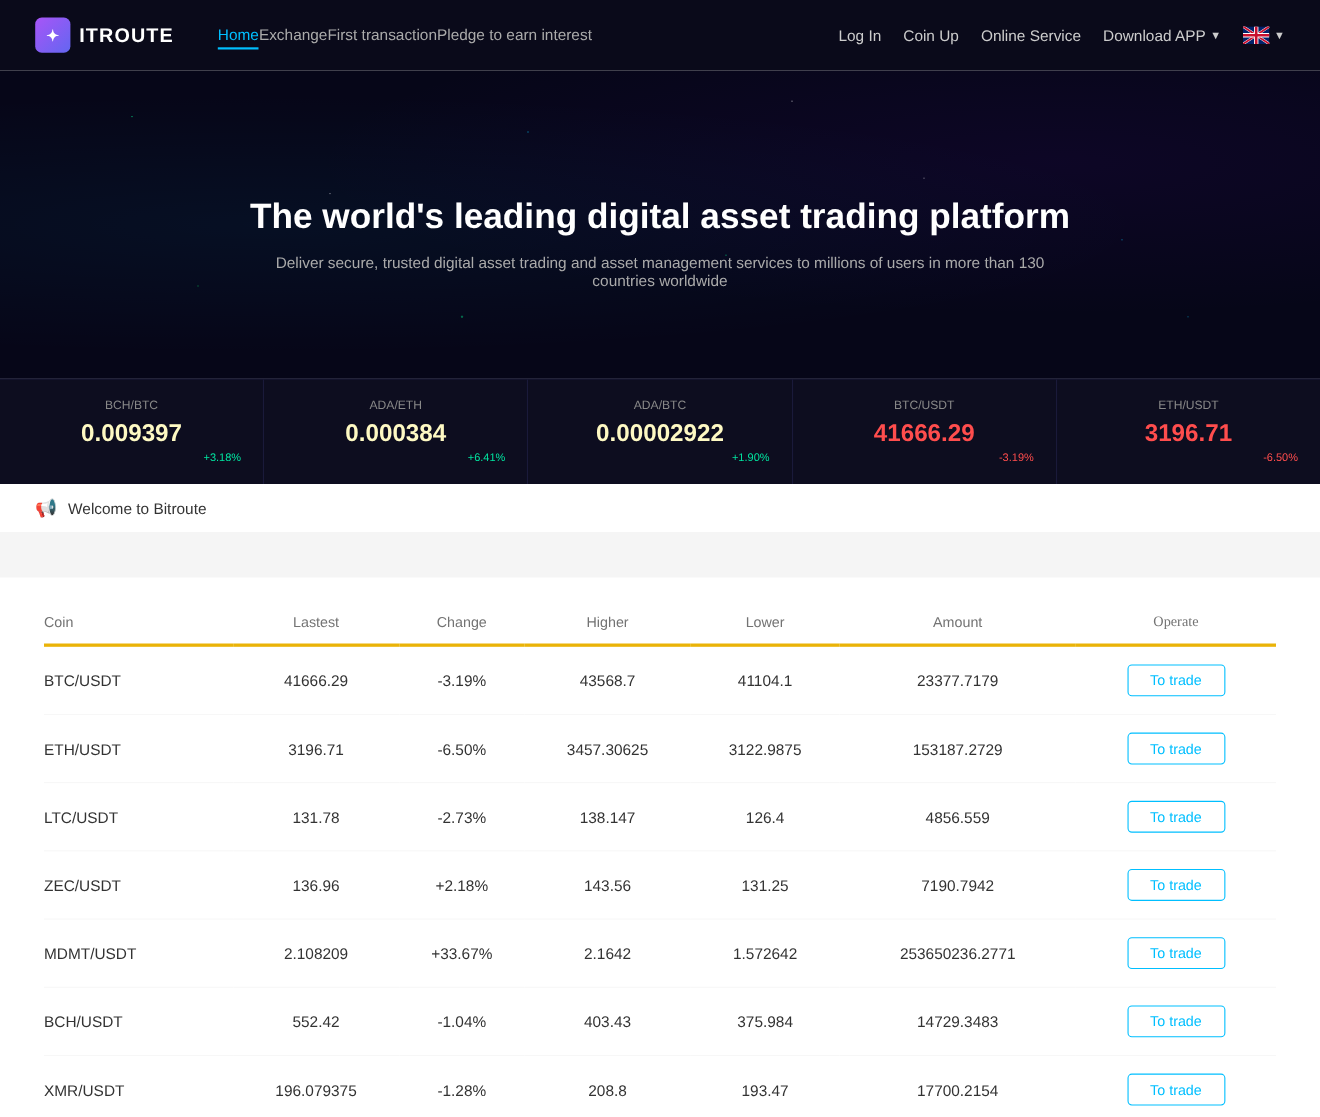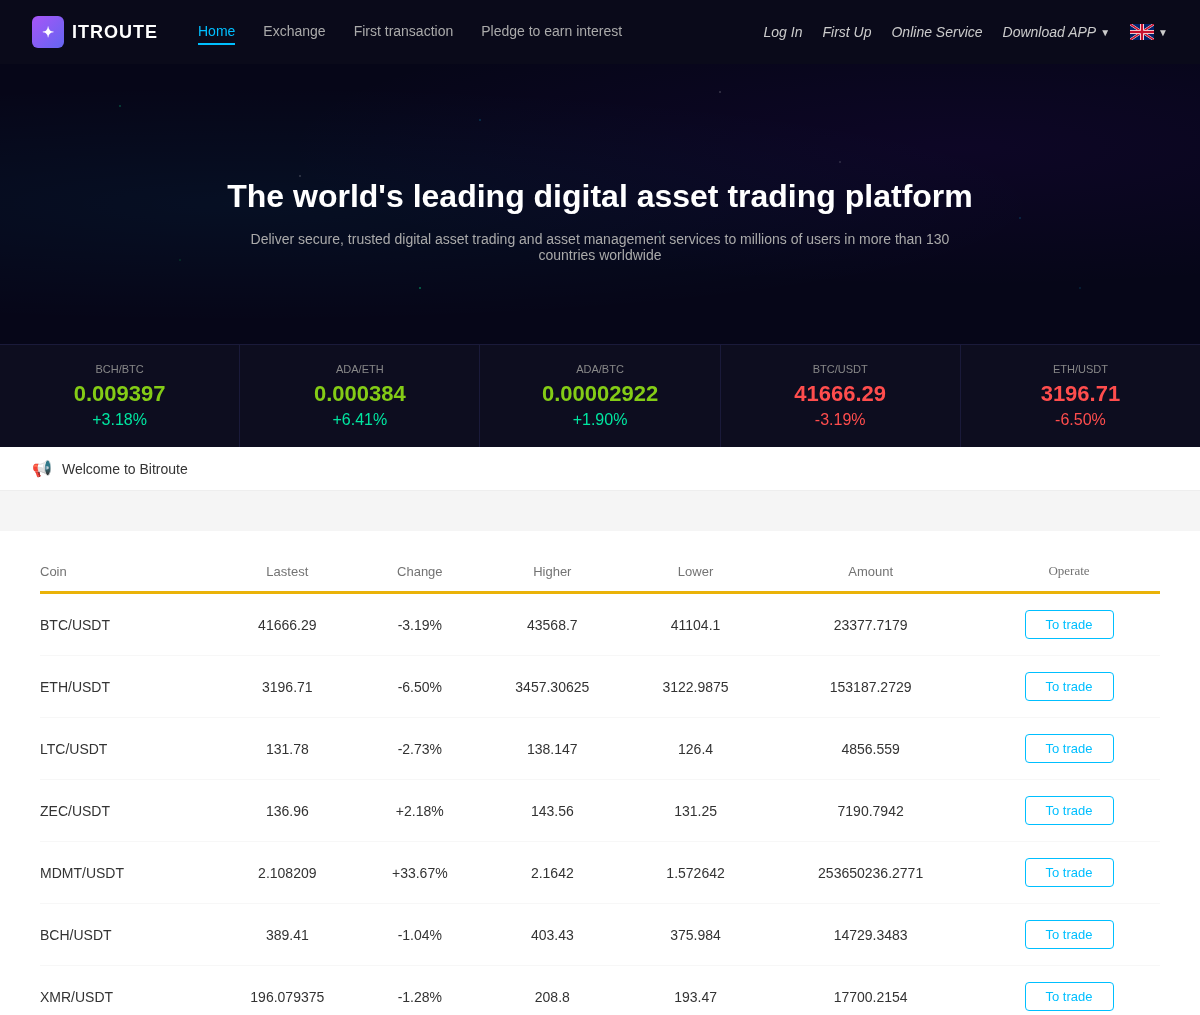--- a/index.html
+++ b/index.html
@@ -22,33 +22,33 @@
       margin-right: 40px;
     }
     .logo-icon {
       width: 32px; height: 32px;
       background: linear-gradient(135deg, #a855f7, #6366f1);
       border-radius: 6px;
       display: flex; align-items: center; justify-content: center;
       color: white; font-size: 14px; font-weight: bold;
     }
     .logo-text { color: white; font-size: 18px; font-weight: bold; letter-spacing: 1px; }
-    .nav-links { display: flex; gap: 28px; flex: 1; text-align: center; }
+    .nav-links { display: flex; flex: 1; text-align: center; }
     .nav-link {
       color: #aaa;
       text-decoration: none;
       font-size: 14px;
       cursor: pointer;
       padding: 4px 0;
     }
     .nav-link.active {
       color: #00bfff;
       border-bottom: 2px solid #00bfff;
     }
-    .nav-right { display: flex; align-items: center; gap: 20px; font-style: italic; }
+    .nav-right { display: flex; align-items: center; gap: 20px; }
     .nav-right-link { color: #ccc; font-size: 14px; cursor: pointer; text-decoration: none; }
     .download-btn {
       color: #ccc; font-size: 14px; cursor: pointer;
       display: flex; align-items: center; gap: 4px;
     }
 
     
     .hero {
       background: #060618;
       min-height: 280px;
@@ -110,23 +110,23 @@
     }
     .ticker-item {
       flex: 1;
       padding: 18px 20px;
       border-right: 1px solid #1a1a3a;
       text-align: center;
     }
     .ticker-item:last-child { border-right: none; }
     .ticker-pair { color: #888; font-size: 11px; margin-bottom: 6px; }
     .ticker-price { font-size: 22px; font-weight: bold; margin-bottom: 4px; }
-    .ticker-price.green { color: #84cc16; }
+    .ticker-price.green { color: #fef9c3; }
     .ticker-price.red { color: #ff4d4d; }
-    .ticker-change { font-size: 16px; }
+    .ticker-change { font-size: 10px; text-align: right; }
     .ticker-change.green { color: #00e5a0; }
     .ticker-change.red { color: #ff4d4d; }
 
     
     .announcement {
       background: white;
       padding: 12px 32px;
       display: flex;
       align-items: center;
       gap: 10px;
@@ -189,21 +189,21 @@
     <span class="logo-text">ITROUTE</span>
   </div>
   <div class="nav-links" id="nav-links">
       <a class="nav-link active">Home</a>
       <a class="nav-link">Exchange</a>
       <a class="nav-link">First transaction</a>
       <a class="nav-link">Pledge to earn interest</a>
     </div>
   <div class="nav-right">
     <a class="nav-right-link">Log In</a>
-    <a class="nav-right-link">First Up</a>
+    <a class="nav-right-link">Coin Up</a>
     <a class="nav-right-link">Online Service</a>
     <div class="download-btn">
       <span>Download APP</span>
       <span style="font-size:10px;">▼</span>
     </div>
     <div style="display:flex;align-items:center;gap:4px;">
       <svg width="24" height="16" viewBox="0 0 60 40">
         <rect width="60" height="40" fill="#012169"></rect>
         <path d="M0,0 L60,40 M60,0 L0,40" stroke="white" stroke-width="6"></path>
         <path d="M0,0 L60,40 M60,0 L0,40" stroke="#C8102E" stroke-width="4"></path>
@@ -320,21 +320,21 @@
     <td class="change-green">+33.67%</td>
     <td>2.1642</td>
     <td>1.572642</td>
     <td>253650236.2771</td>
     <td>
       <button class="trade-btn">To trade</button>
     </td>
   </tr>
         <tr>
     <td>BCH/USDT</td>
-    <td>389.41</td>
+    <td>552.42</td>
     <td class="change-red">-1.04%</td>
     <td>403.43</td>
     <td>375.984</td>
     <td>14729.3483</td>
     <td>
       <button class="trade-btn">To trade</button>
     </td>
   </tr>
         <tr>
     <td>XMR/USDT</td>

